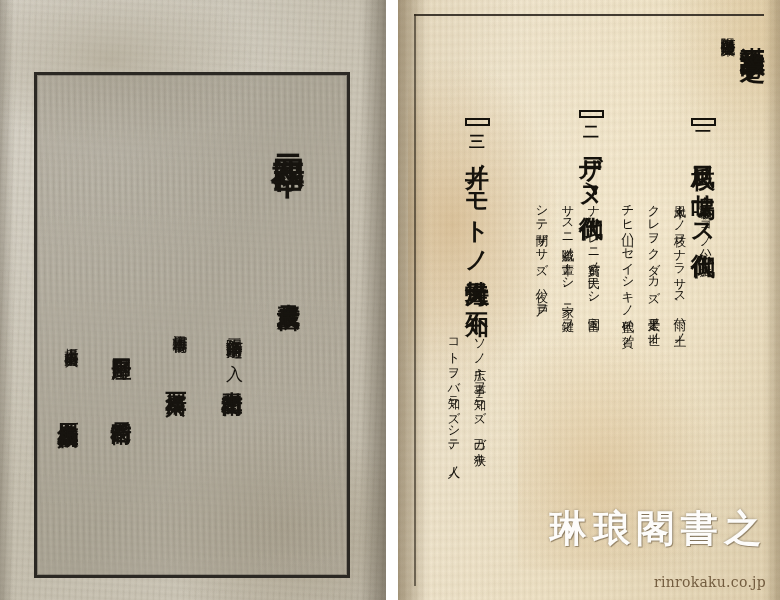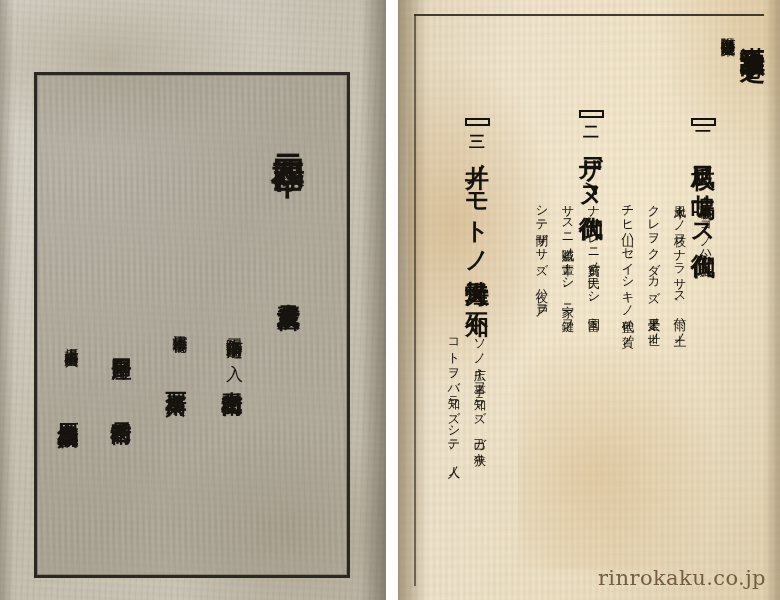--- a/index.html
+++ b/index.html
@@ -283,21 +283,21 @@
     color: #ffffff;
     letter-spacing: 0.18em;
     text-shadow: 0 0 3px rgba(0,0,0,0.35), 1px 1px 0 rgba(120,100,70,0.55);
     opacity: .95;
   }
   #watermark-url {
     position: absolute;
     right: 14px;
     bottom: 10px;
     font-family: "DejaVu Serif", serif;
-    font-size: 21px;
+    font-size: 14px;
     color: #6a5336;
     letter-spacing: 0.02em;
     opacity: .92;
   }
 </style>
 </head>
 <body>
 
 <div id="page">
 
@@ -360,19 +360,20 @@
     <div class="tcol entry-gloss e2-g2">サスニ盗賊ノ輩ナシ、家ニ鍵ヲ</div>
     <div class="tcol entry-gloss e2-g3">シテ閉ザサズ、夜ハ戸ヲ</div>
 
     <div class="tcol e3-head">
       <span class="entry-num">三</span>
       <span class="entry-main">井ノモトノ蛙大海ヲ不知</span>
     </div>
     <div class="tcol entry-gloss e3-g1">ソノ広キ事ヲ知ラズ、己ガ狭キ</div>
     <div class="tcol entry-gloss e3-g2">コトヲバ知ラズシテ、人ノ</div>
 
+    <div id="watermark">琳琅閣書之</div>
     <div id="watermark-url">rinrokaku.co.jp</div>
 
     <div class="gutter-shadow"></div>
     <div class="right-edge"></div>
   </div>
 
 </div>
 
 </body></html>

